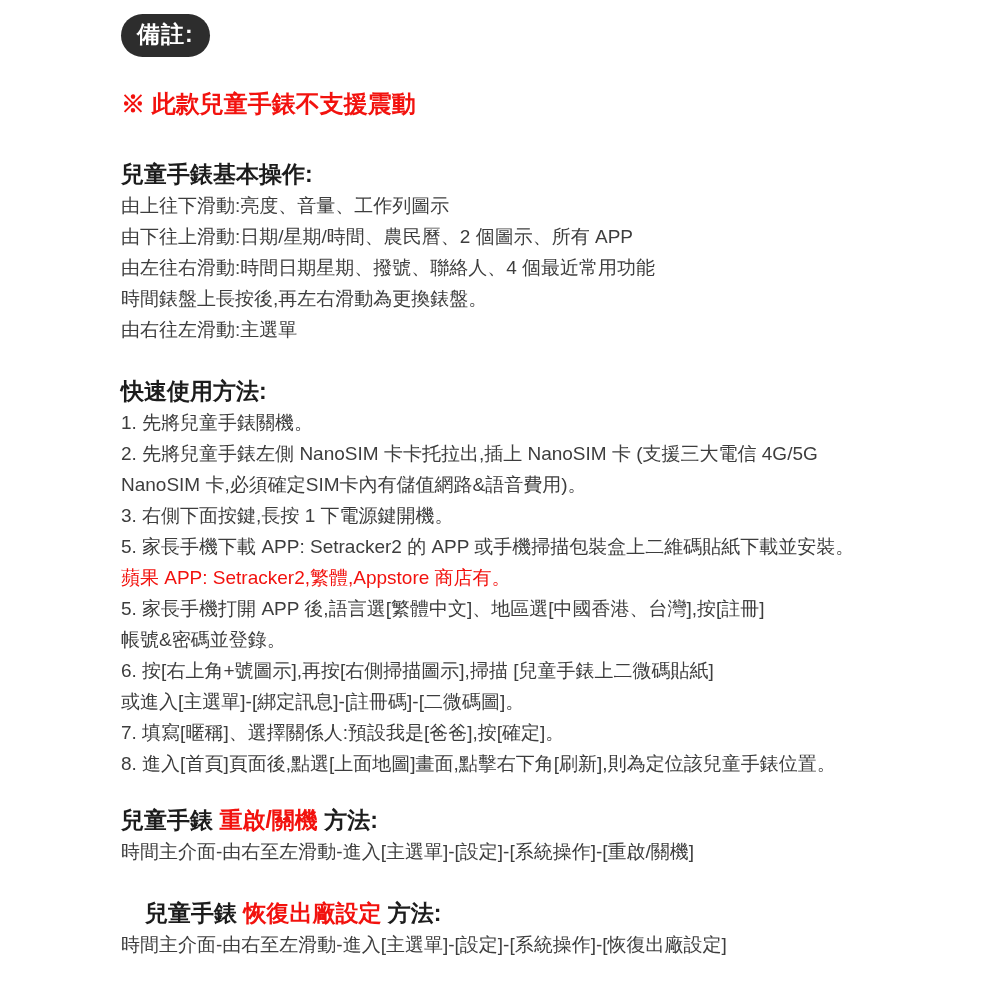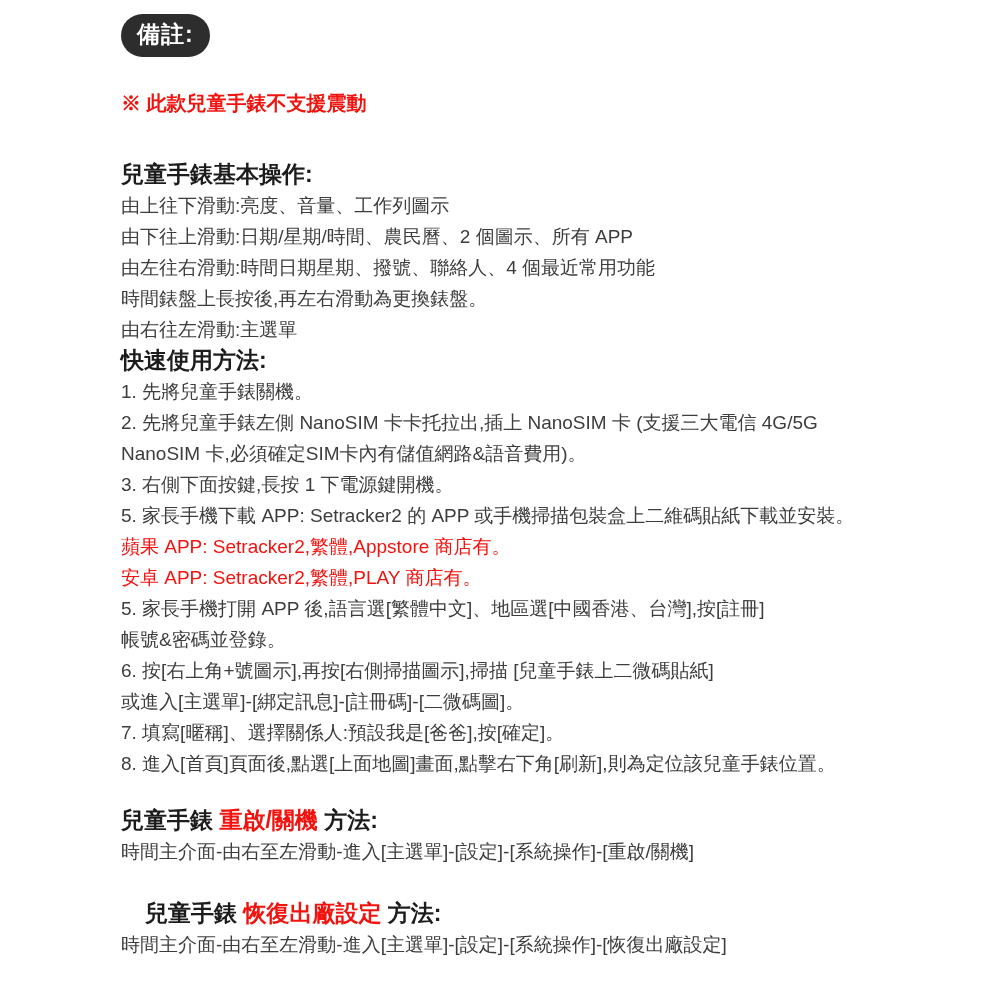--- a/index.html
+++ b/index.html
@@ -22,26 +22,26 @@
     display: inline-block;
     font-size: 23px;
     font-weight: 700;
     line-height: 1;
     padding: 9px 16px 11px 16px;
     border-radius: 24px;
     letter-spacing: 1px;
   }
   .warning {
     margin: 31px 0 0 0;
-    font-size: 20px;
+    font-size: 24px;
     font-weight: 700;
   }
   .section { margin: 0; }
   .section.basic   { margin-top: 40px; }
-  .section.quick   { }
+  .section.quick   { margin-top: 31px; }
   .section.restart { margin-top: 26px; }
   .section.factory { margin-top: 31px; }
   h2.sec-heading {
     margin: 0;
     font-size: 23px;
     font-weight: 700;
     line-height: 31px;
   }
   p.line {
     margin: 0;
@@ -68,21 +68,20 @@
   </div>
 
   <div class="section quick">
     <h2 class="sec-heading" style="color: rgb(28, 28, 28);">快速使用方法:</h2>
     <p class="line">1. 先將兒童手錶關機。</p>
     <p class="line">2. 先將兒童手錶左側 NanoSIM 卡卡托拉出,插上 NanoSIM 卡 (支援三大電信 4G/5G</p>
     <p class="line">NanoSIM 卡,必須確定SIM卡內有儲值網路&amp;語音費用)。</p>
     <p class="line">3. 右側下面按鍵,長按 1 下電源鍵開機。</p>
     <p class="line">5. 家長手機下載 APP: Setracker2 的 APP 或手機掃描包裝盒上二維碼貼紙下載並安裝。</p>
     <p class="line" style="color: rgb(242, 18, 14);">蘋果 APP: Setracker2,繁體,Appstore 商店有。</p>
-    <p class="line" style="color: rgb(242, 18, 14);">安卓 APP: Setracker2,繁體,PLAY 商店有。</p>
     <p class="line">5. 家長手機打開 APP 後,語言選[繁體中文]、地區選[中國香港、台灣],按[註冊]</p>
     <p class="line">帳號&amp;密碼並登錄。</p>
     <p class="line">6. 按[右上角+號圖示],再按[右側掃描圖示],掃描 [兒童手錶上二微碼貼紙]</p>
     <p class="line">或進入[主選單]-[綁定訊息]-[註冊碼]-[二微碼圖]。</p>
     <p class="line">7. 填寫[暱稱]、選擇關係人:預設我是[爸爸],按[確定]。</p>
     <p class="line">8. 進入[首頁]頁面後,點選[上面地圖]畫面,點擊右下角[刷新],則為定位該兒童手錶位置。</p>
   </div>
 
   <div class="section restart">
     <h2 class="sec-heading" style="color: rgb(28, 28, 28);">

